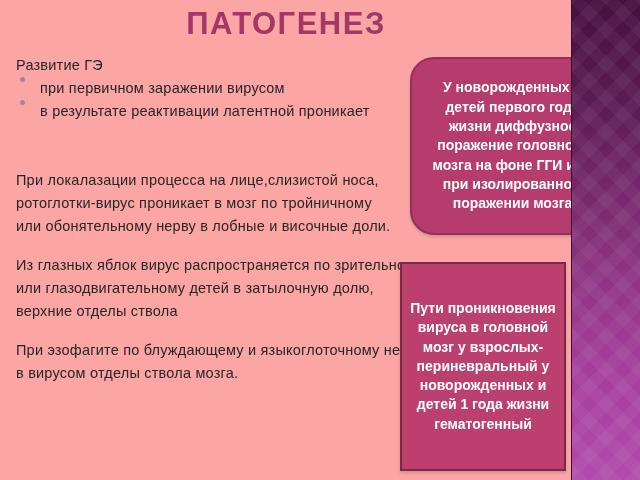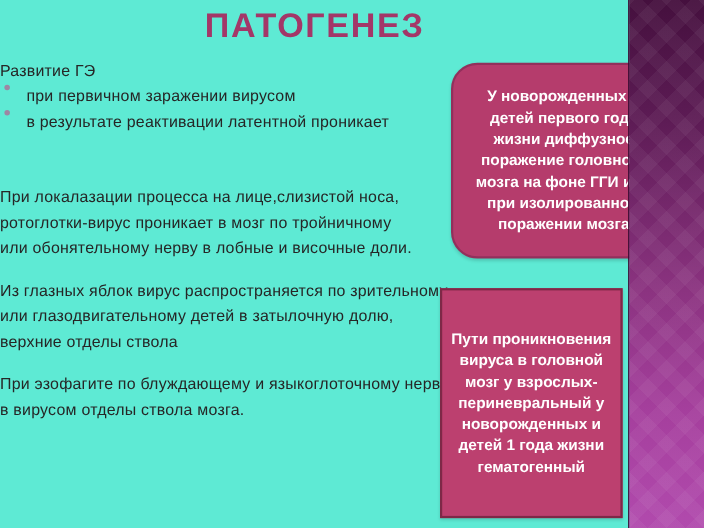--- a/index.html
+++ b/index.html
@@ -1,31 +1,31 @@
 <!DOCTYPE html>
 <html><head>
 <meta charset="utf-8">
 <style>
   html,body{margin:0;padding:0;background:#ffffff;}
   .slide{
     position:relative;
     width:640px;height:480px;
-    background:#5eead4;
+    background:#fca5a5;
     overflow:hidden;
     font-family:"Liberation Sans","DejaVu Sans",sans-serif;
   }
   .title{
     position:absolute;top:6px;left:0;width:572px;
     text-align:center;
     font-size:31px;font-weight:bold;
     letter-spacing:1.5px;
     color:#a33768;
   }
   .body-block{
-    position:absolute;left:0;
+    position:absolute;left:16px;
     color:#262626;
     font-size:14.5px;
     letter-spacing:0.2px;
     line-height:23px;
     white-space:nowrap;
   }
   #intro{top:54px;}
   #para-1{top:169px;}
   #para-2{top:254px;}
   #para-3{top:339px;}

